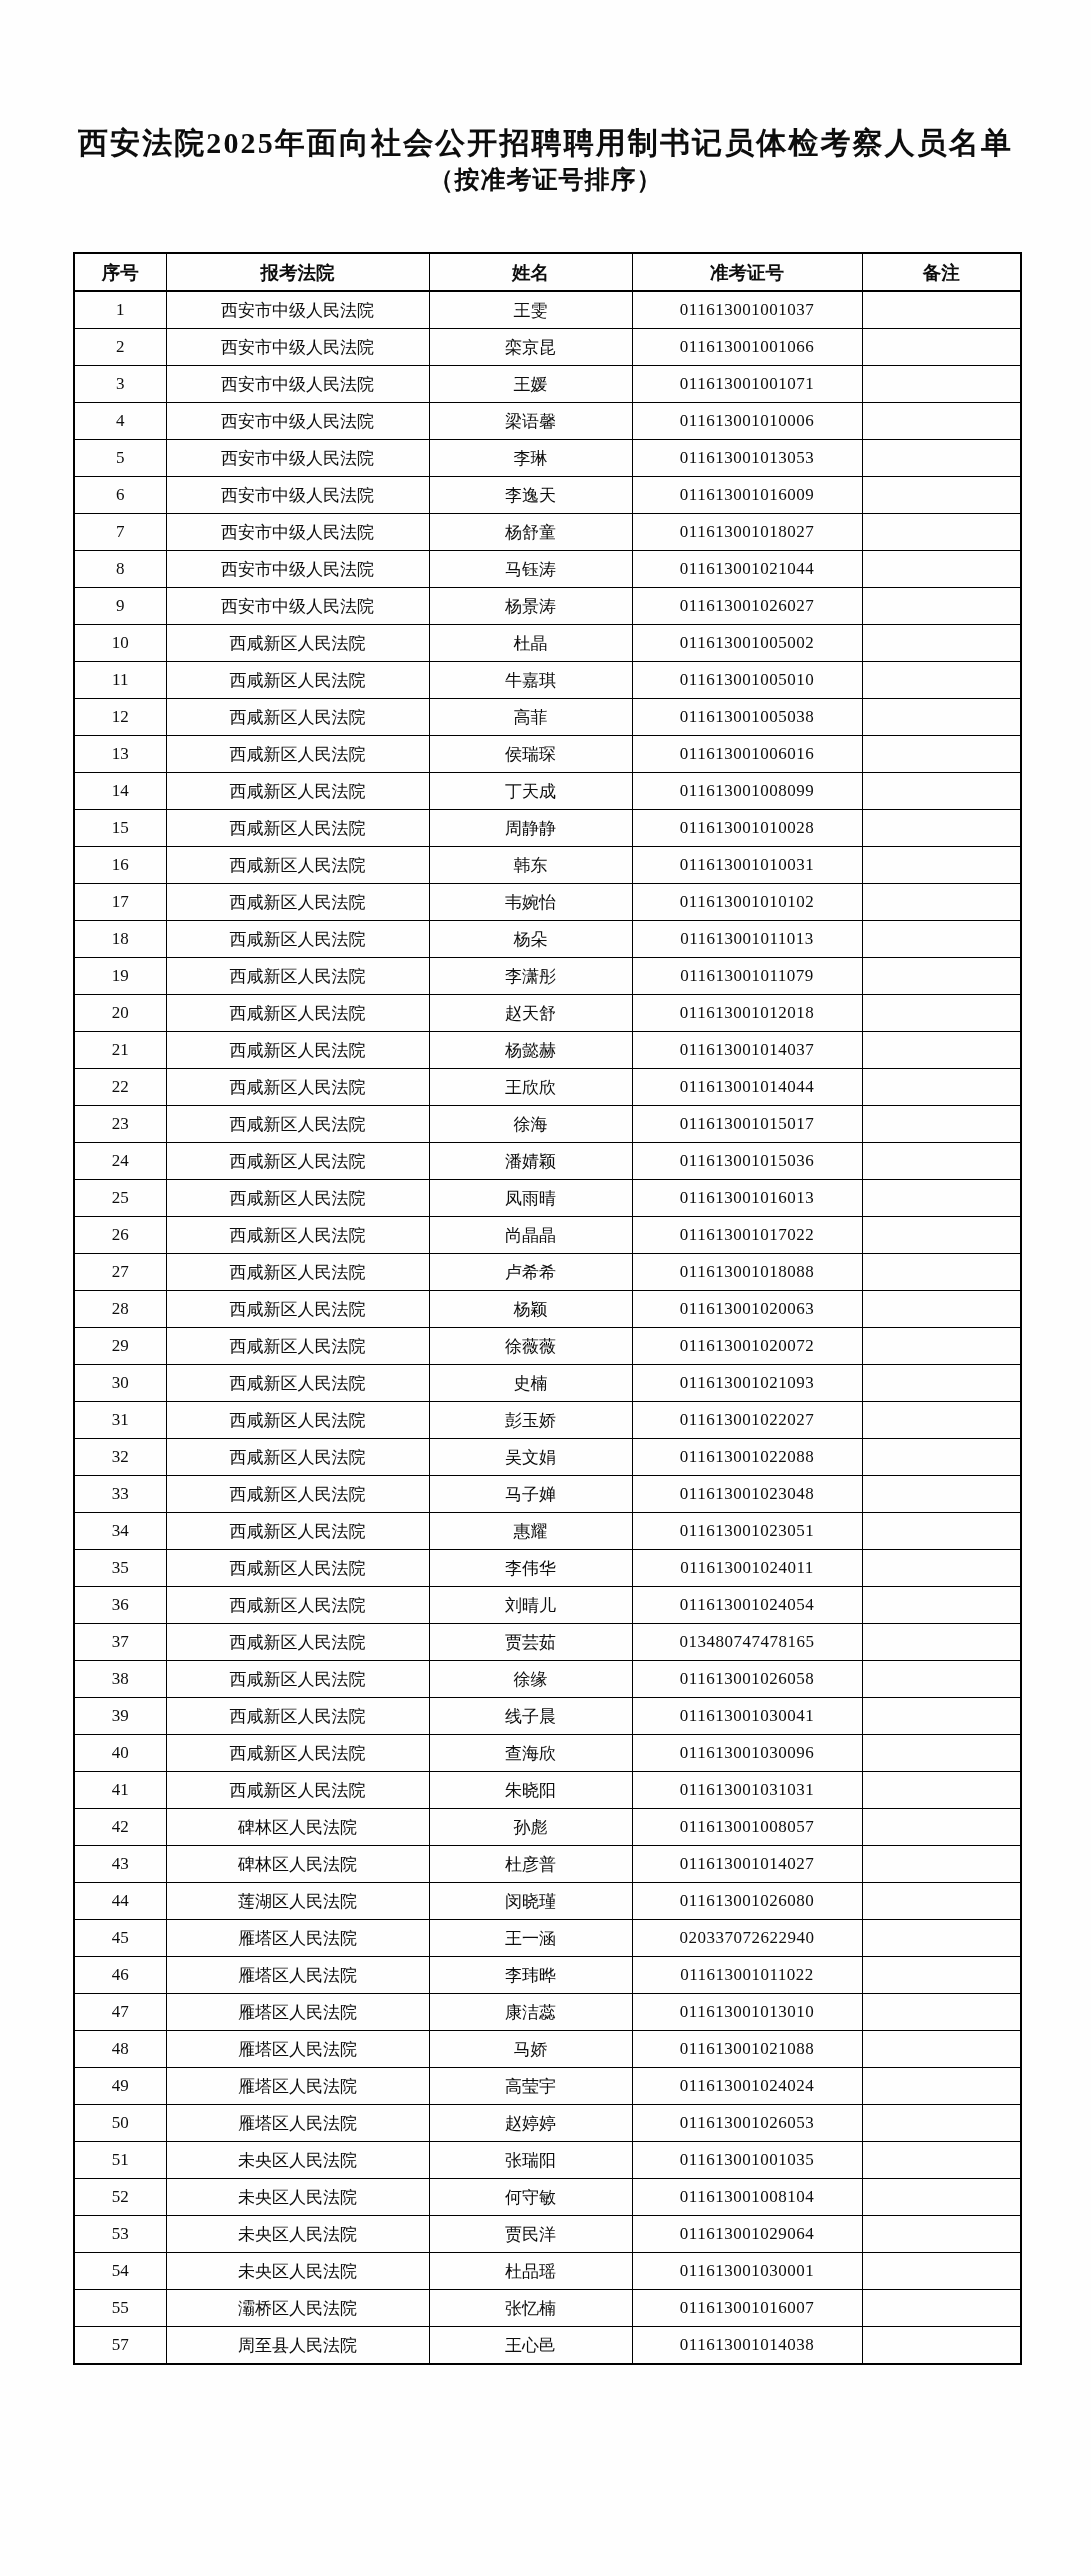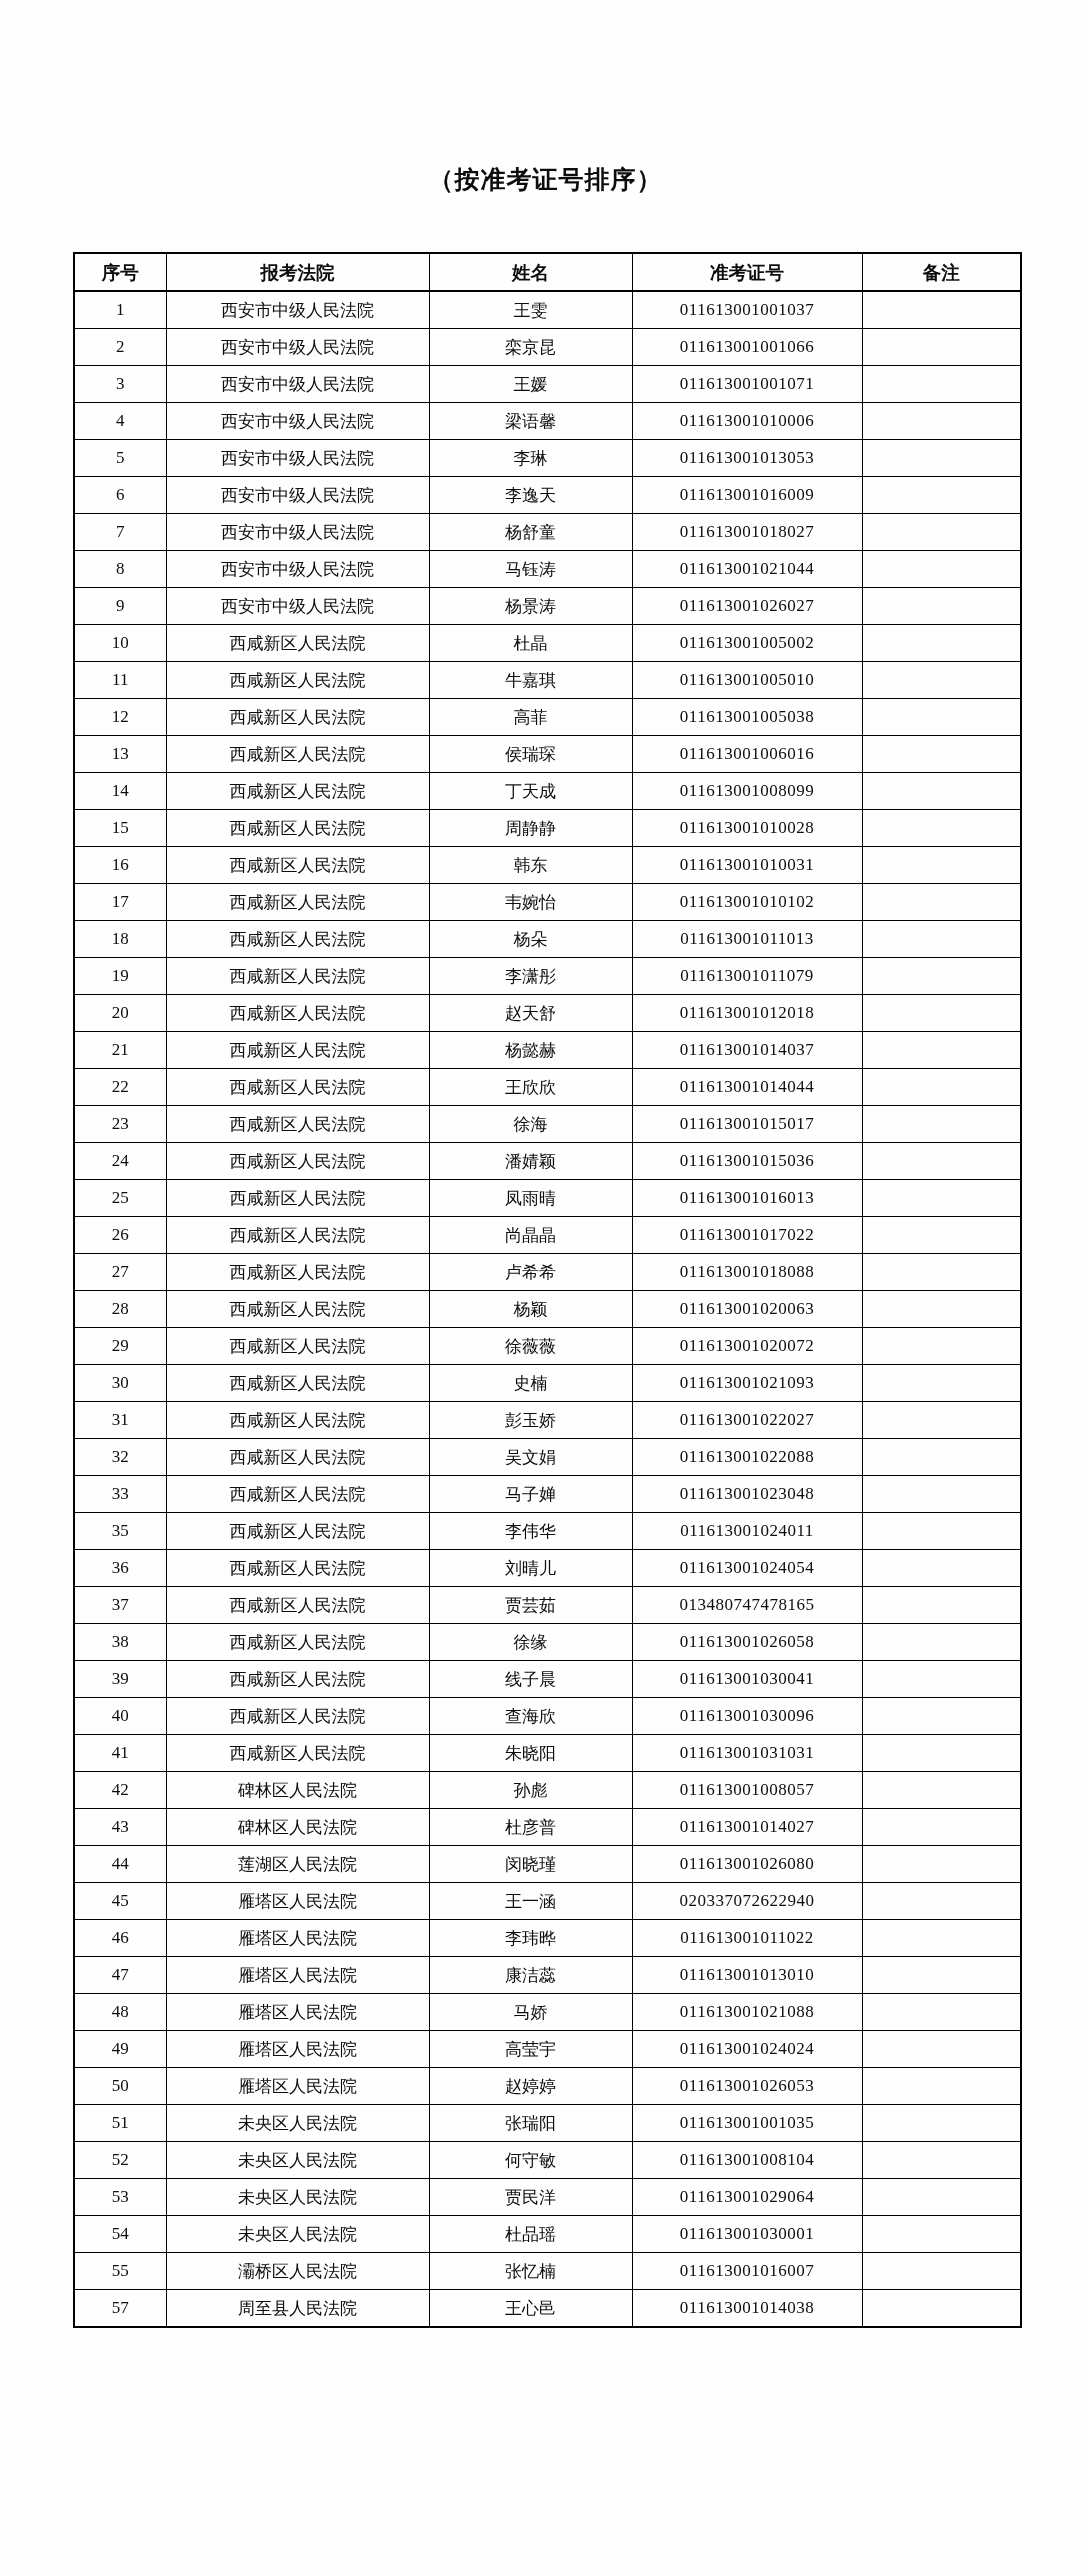--- a/index.html
+++ b/index.html
@@ -61,20 +61,21 @@
   col.c-court  { width: 263px; }
   col.c-name   { width: 203px; }
   col.c-ticket { width: 230px; }
   col.c-remark { width: 159px; }
 </style>
 </head>
 <body>
 
 <div class="page">
 
+  <div class="doc-title">西安法院2025年面向社会公开招聘聘用制书记员体检考察人员名单</div>
 
   <div class="doc-subtitle">（按准考证号排序）</div>
 
   <table class="roster">
     <colgroup>
       <col class="c-seq">
       <col class="c-court">
       <col class="c-name">
       <col class="c-ticket">
       <col class="c-remark">
@@ -314,20 +315,27 @@
           <td></td>
         </tr>
         <tr>
           <td>33</td>
           <td>西咸新区人民法院</td>
           <td>马子婵</td>
           <td class="num">011613001023048</td>
           <td></td>
         </tr>
         <tr>
+          <td>34</td>
+          <td>西咸新区人民法院</td>
+          <td>惠耀</td>
+          <td class="num">011613001023051</td>
+          <td></td>
+        </tr>
+        <tr>
           <td>35</td>
           <td>西咸新区人民法院</td>
           <td>李伟华</td>
           <td class="num">011613001024011</td>
           <td></td>
         </tr>
         <tr>
           <td>36</td>
           <td>西咸新区人民法院</td>
           <td>刘晴儿</td>

